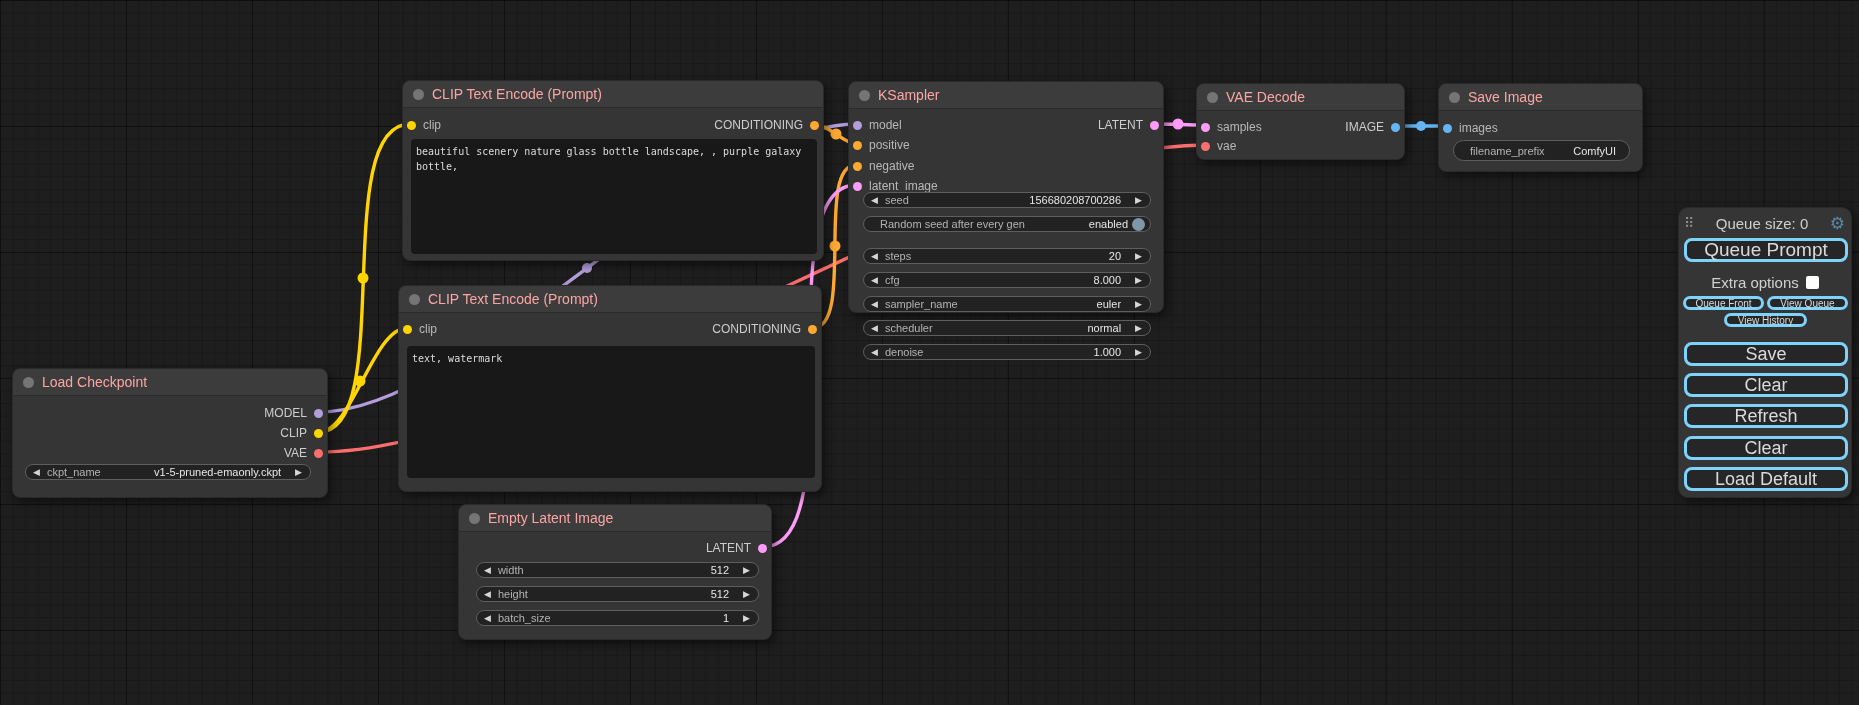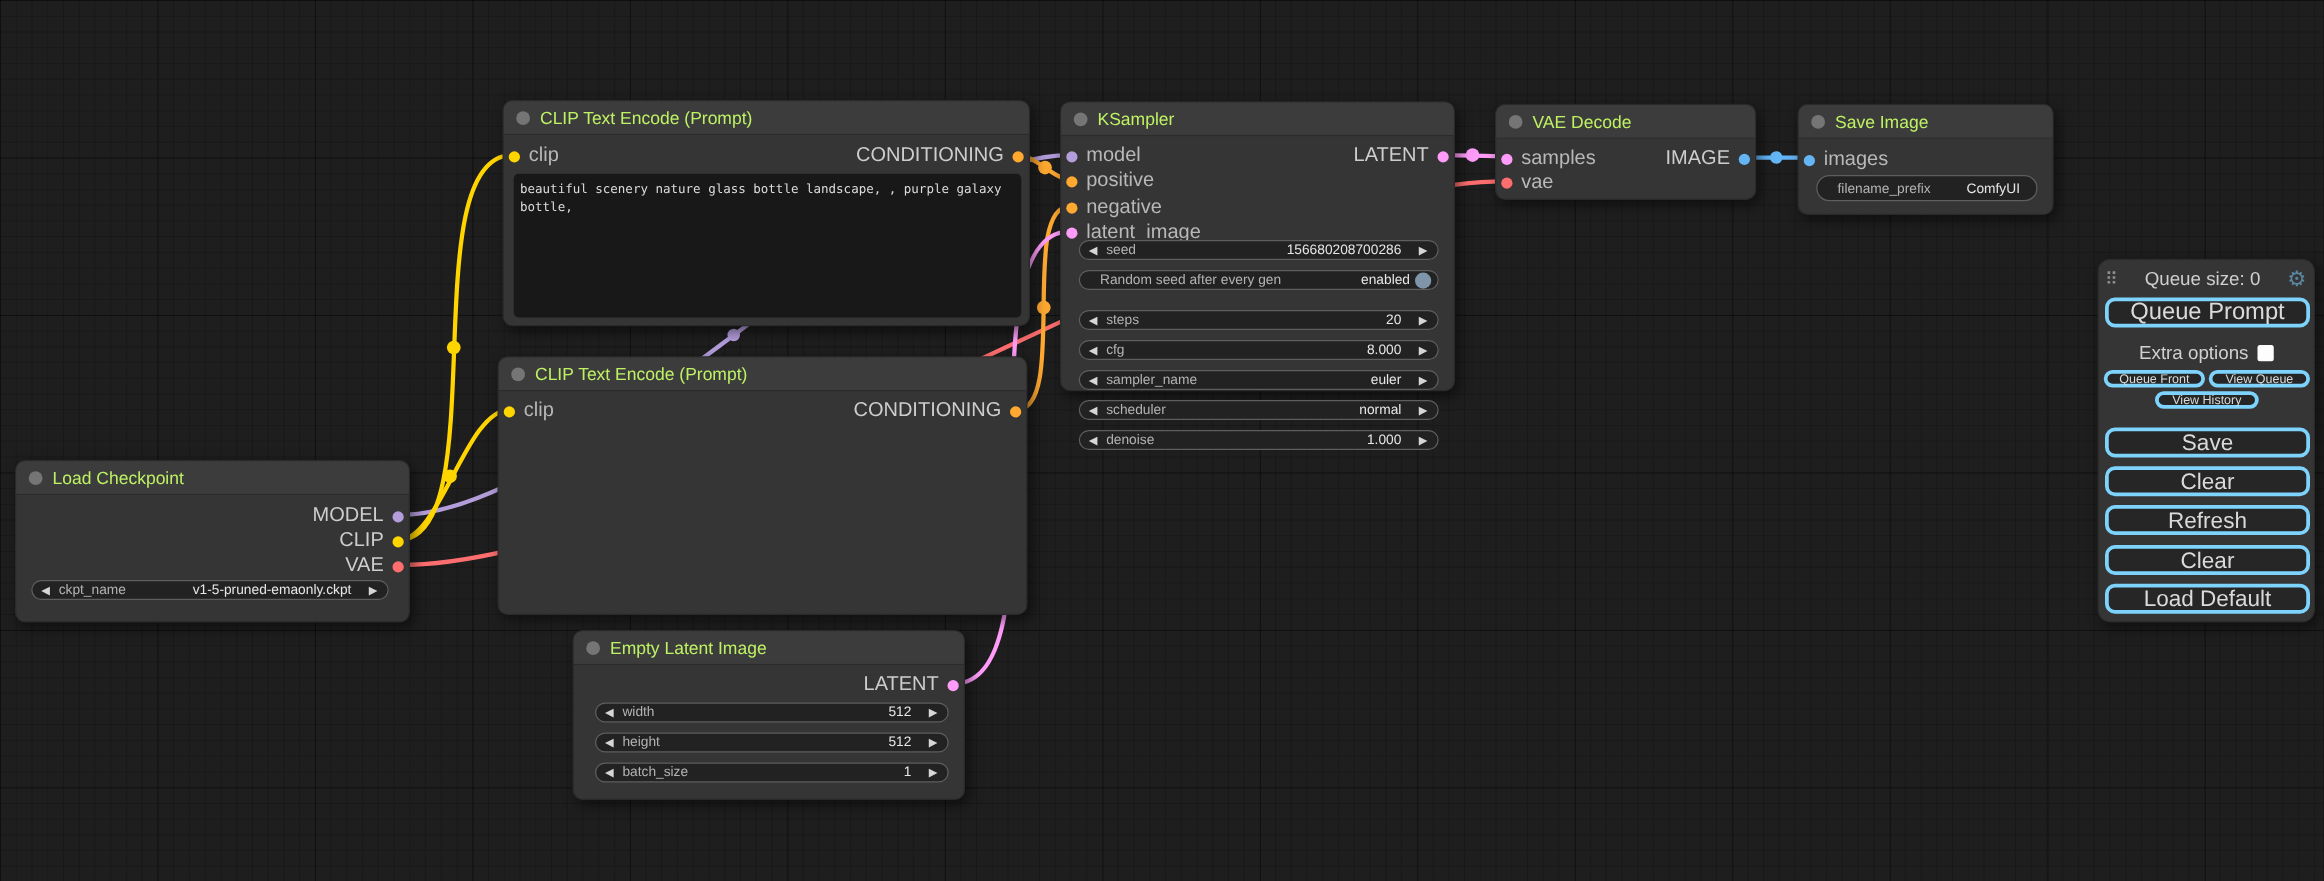--- a/index.html
+++ b/index.html
@@ -18,30 +18,30 @@
   svg.wires{position:absolute;left:0;top:0;z-index:1;}
   svg.wires path{fill:none;stroke-width:3.4px;stroke-linecap:round;}
 
   .node{
     position:absolute;z-index:2;background:#353535;border:1px solid #2a2a2a;
     border-radius:8px;box-shadow:3px 4px 10px rgba(0,0,0,.5);box-sizing:border-box;
   }
   .ntitle{
     position:relative;height:27px;background:#3c3c3c;border-radius:7px 7px 0 0;
     border-bottom:1px solid #2b2b2b;display:flex;align-items:center;
-    color:#bef264;font-size:14px;padding-left:29px;box-sizing:border-box;
+    color:#fca5a5;font-size:14px;padding-left:29px;box-sizing:border-box;
   }
   .ndot{position:absolute;left:10px;top:8px;width:11px;height:11px;border-radius:50%;background:#757575;}
   .prow{position:absolute;display:flex;align-items:center;gap:7px;height:14px;z-index:3;}
   .prow.in{left:4px;}
   .prow.out{right:4px;flex-direction:row-reverse;}
   .pin{width:9px;height:9px;border-radius:50%;flex:0 0 auto;}
   .pin-model{background:#B39DDB}.pin-clip{background:#FFD500}.pin-vae{background:#FF6E6E}
   .pin-cond{background:#FFA931}.pin-latent{background:#FF9CF9}.pin-image{background:#64B5F6}
-  .plabel{font-size:16px;color:#b8b8b8;white-space:nowrap;}
+  .plabel{font-size:12px;color:#b8b8b8;white-space:nowrap;}
   .prow.out .plabel{color:#cdcdcd;}
 
   .widget{
     position:absolute;height:16px;background:#222;border:1px solid #5e5e5e;border-radius:10px;
     display:flex;align-items:center;font-size:11px;color:#b3b3b3;box-sizing:border-box;z-index:3;
   }
   .warrow{color:#d6d6d6;font-size:9px;line-height:1;padding:0 7px;cursor:pointer;}
   .wlabel{white-space:nowrap;}
   .wvalue{margin-left:auto;color:#e6e6e6;white-space:nowrap;padding-right:7px;}
   .widget.noarrow .wlabel{padding-left:16px;}
@@ -144,20 +144,21 @@
       <span>CLIP Text Encode (Prompt)</span>
     </div>
     <div class="prow in" style="top:36px">
       <span class="pin pin-clip"></span>
       <span class="plabel">clip</span>
     </div>
     <div class="prow out" style="top:36px">
       <span class="pin pin-cond"></span>
       <span class="plabel">CONDITIONING</span>
     </div>
+    <div class="prompt-box" style="left:8px;top:60px;width:408px;height:132px;">text, watermark</div>
   </div>
 
   <div class="node" style="left:848px;top:81px;width:316px;height:232px;">
     <div class="ntitle">
       <span class="ndot"></span>
       <span>KSampler</span>
     </div>
     <div class="prow in" style="top:36px">
       <span class="pin pin-model"></span>
       <span class="plabel">model</span>

